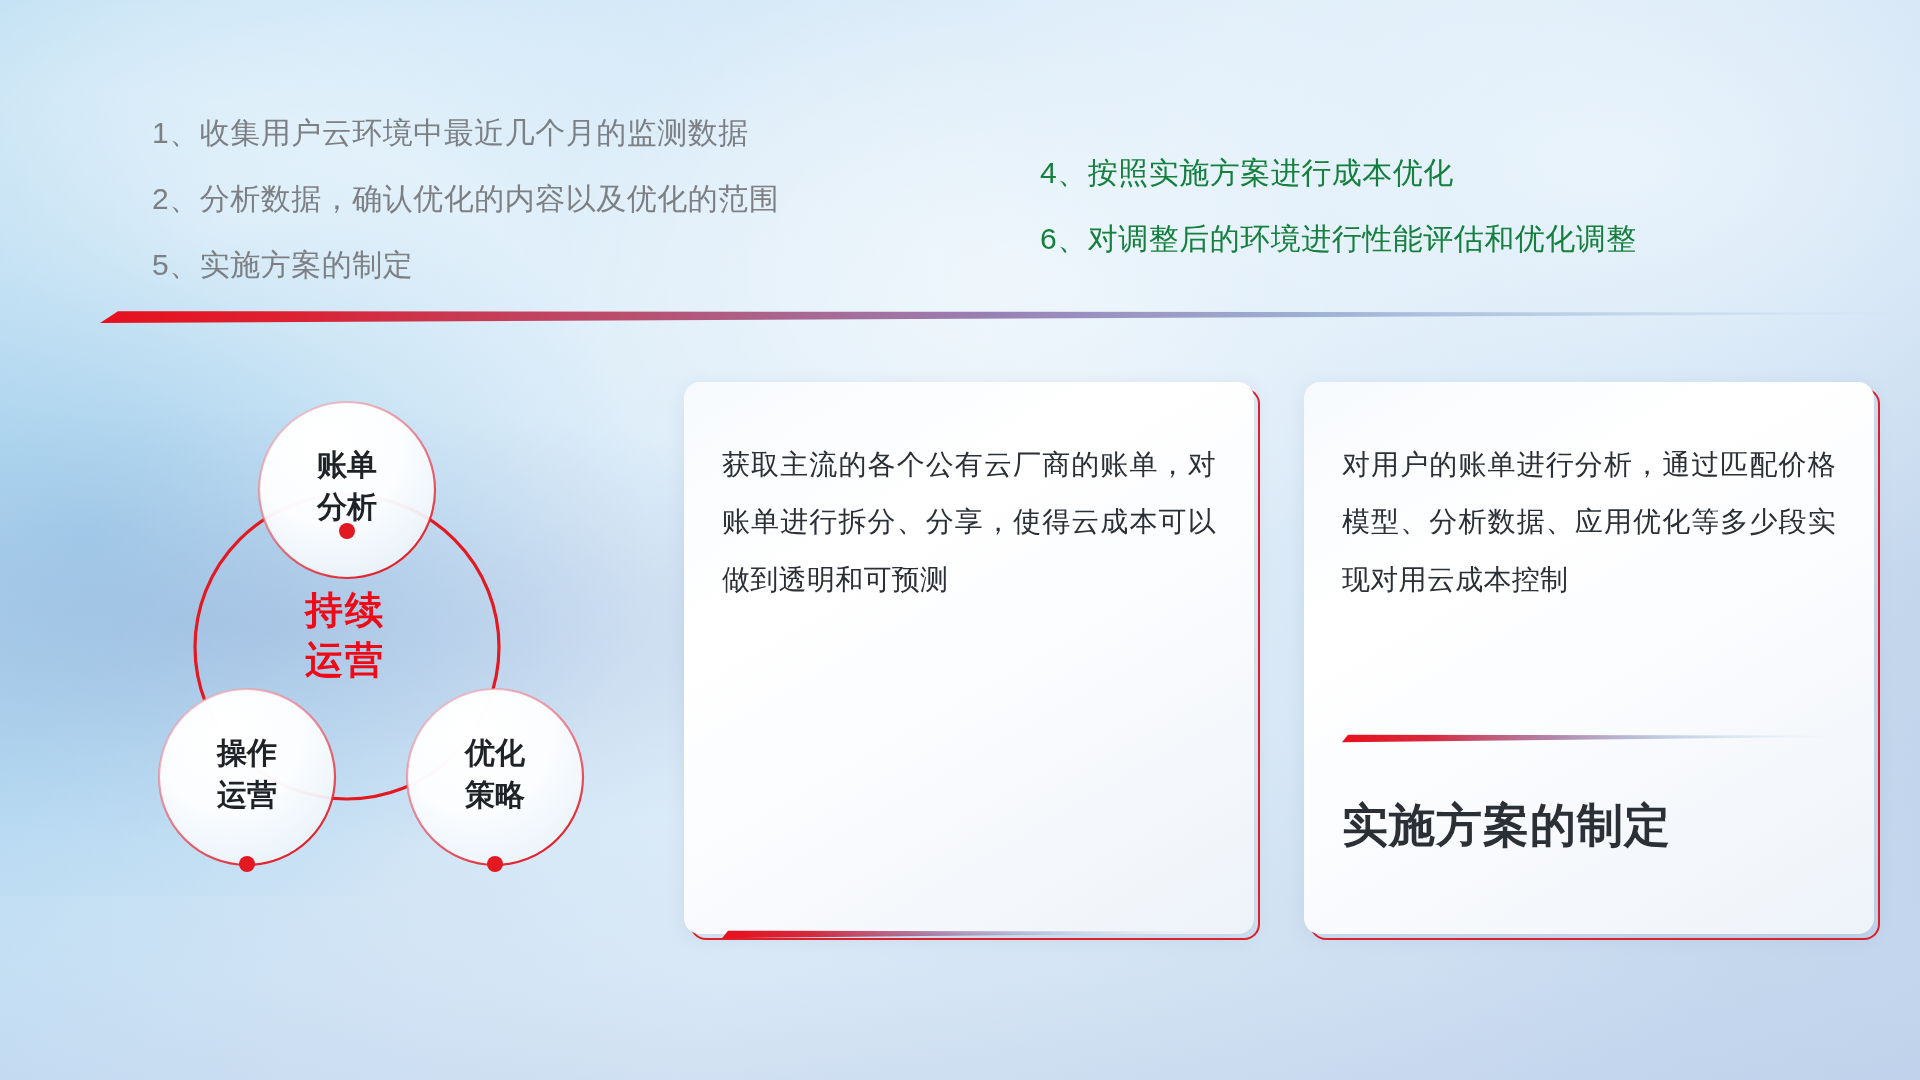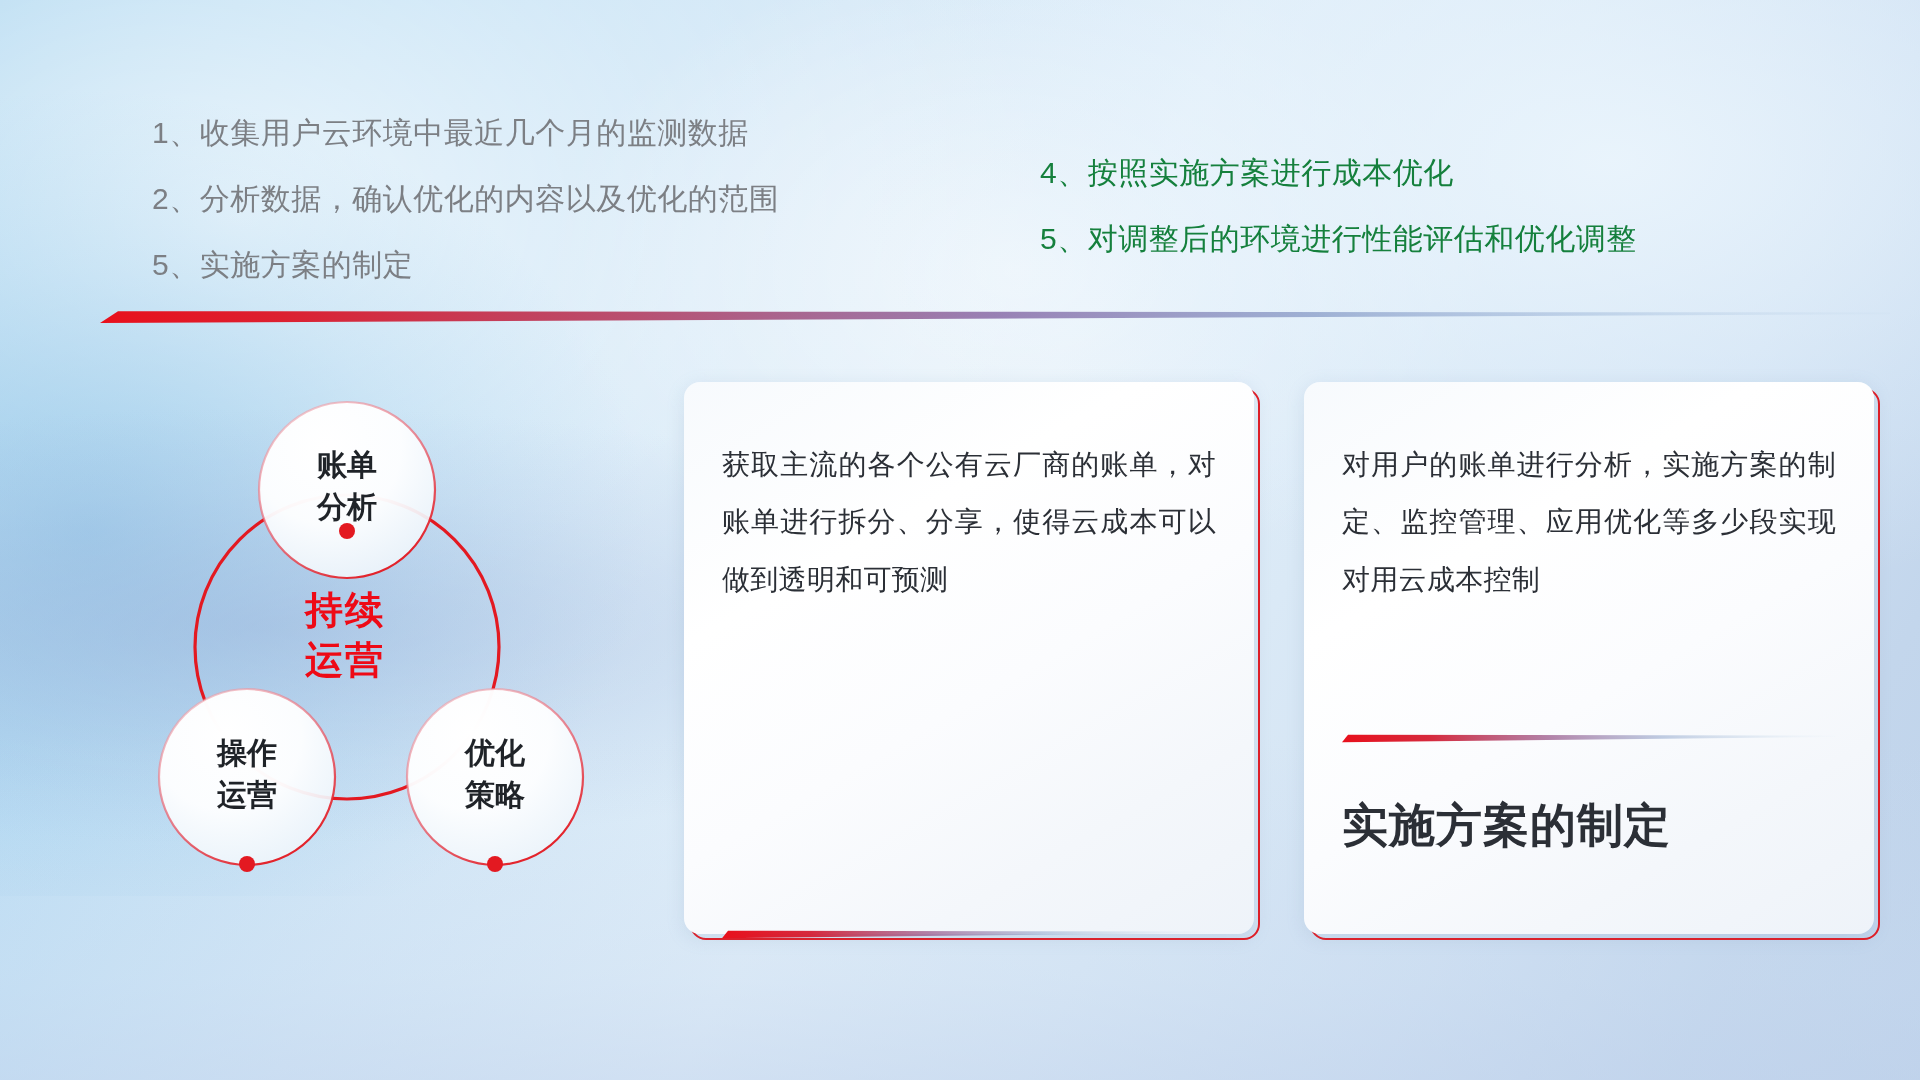--- a/index.html
+++ b/index.html
@@ -136,21 +136,21 @@
 <div class="bg-bottom"></div>
 
 <div class="list">
   <div class="col-a">
     <div class="list-item">1、收集用户云环境中最近几个月的监测数据</div>
     <div class="list-item">2、分析数据，确认优化的内容以及优化的范围</div>
     <div class="list-item">5、实施方案的制定</div>
   </div>
   <div class="col-b">
     <div class="list-item">4、按照实施方案进行成本优化</div>
-    <div class="list-item">5、对调整后的环境进行性能评估和优化调整</div>
+    <div class="list-item">6、对调整后的环境进行性能评估和优化调整</div>
   </div>
 </div>
 
 <div class="divider-wrap">
   <svg class="divider" viewBox="0 0 1790 14" preserveAspectRatio="none">
     <defs>
       <linearGradient id="divGrad" x1="0" y1="0" x2="1" y2="0">
         <stop offset="0" stop-color="#e8101c" stop-opacity="1"></stop>
         <stop offset="0.10" stop-color="#dd1a2a" stop-opacity="0.97"></stop>
         <stop offset="0.30" stop-color="#b23a5e" stop-opacity="0.88"></stop>
@@ -230,21 +230,21 @@
           </linearGradient>
         </defs>
         <path d="M0,8.2 L494,3.0 L494,1.6 L6,0.8 Z" fill="url(#cardRule1)"></path>
       </svg>
     </div>
   </div>
 </div>
 
 <div class="card" id="card-2">
   <div class="card-inner">
-    <div class="card-body">对用户的账单进行分析，实施方案的制定、监控管理、应用优化等多少段实现对用云成本控制</div>
+    <div class="card-body">对用户的账单进行分析，通过匹配价格模型、分析数据、应用优化等多少段实现对用云成本控制</div>
     <div class="card-rule">
       <svg width="100%" height="9" viewBox="0 0 494 9" preserveAspectRatio="none">
         <defs>
           <linearGradient id="cardRule2" x1="0" y1="0" x2="1" y2="0">
             <stop offset="0" stop-color="#e8101c" stop-opacity="1"></stop>
             <stop offset="0.18" stop-color="#d41f33" stop-opacity="0.95"></stop>
             <stop offset="0.42" stop-color="#9a5a8c" stop-opacity="0.75"></stop>
             <stop offset="0.65" stop-color="#8fa5cb" stop-opacity="0.55"></stop>
             <stop offset="0.85" stop-color="#b9cee3" stop-opacity="0.30"></stop>
             <stop offset="1" stop-color="#dceaf5" stop-opacity="0.05"></stop>

